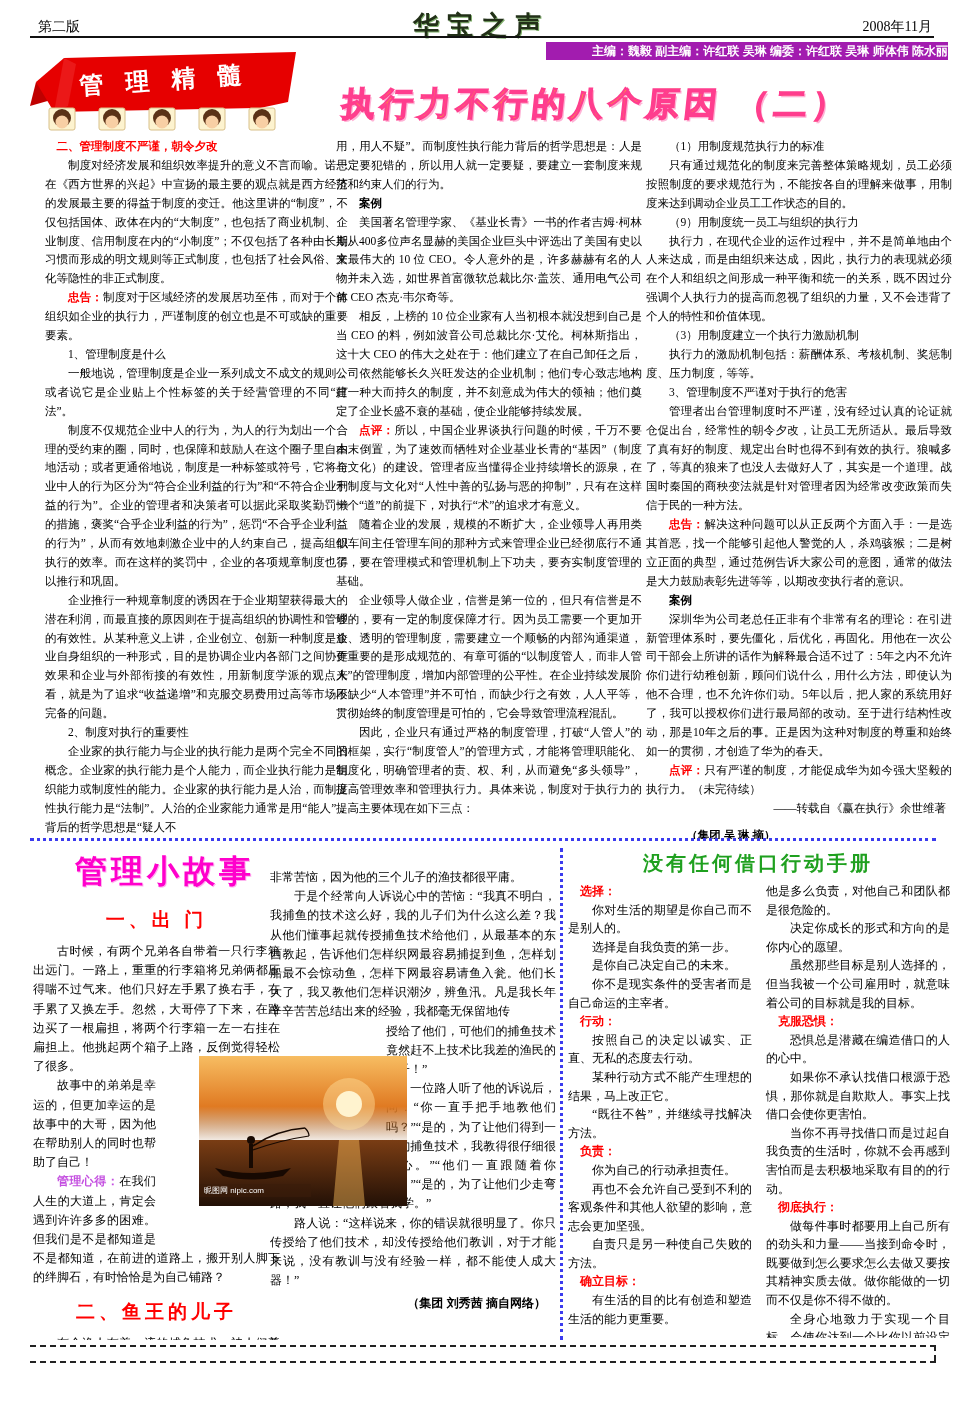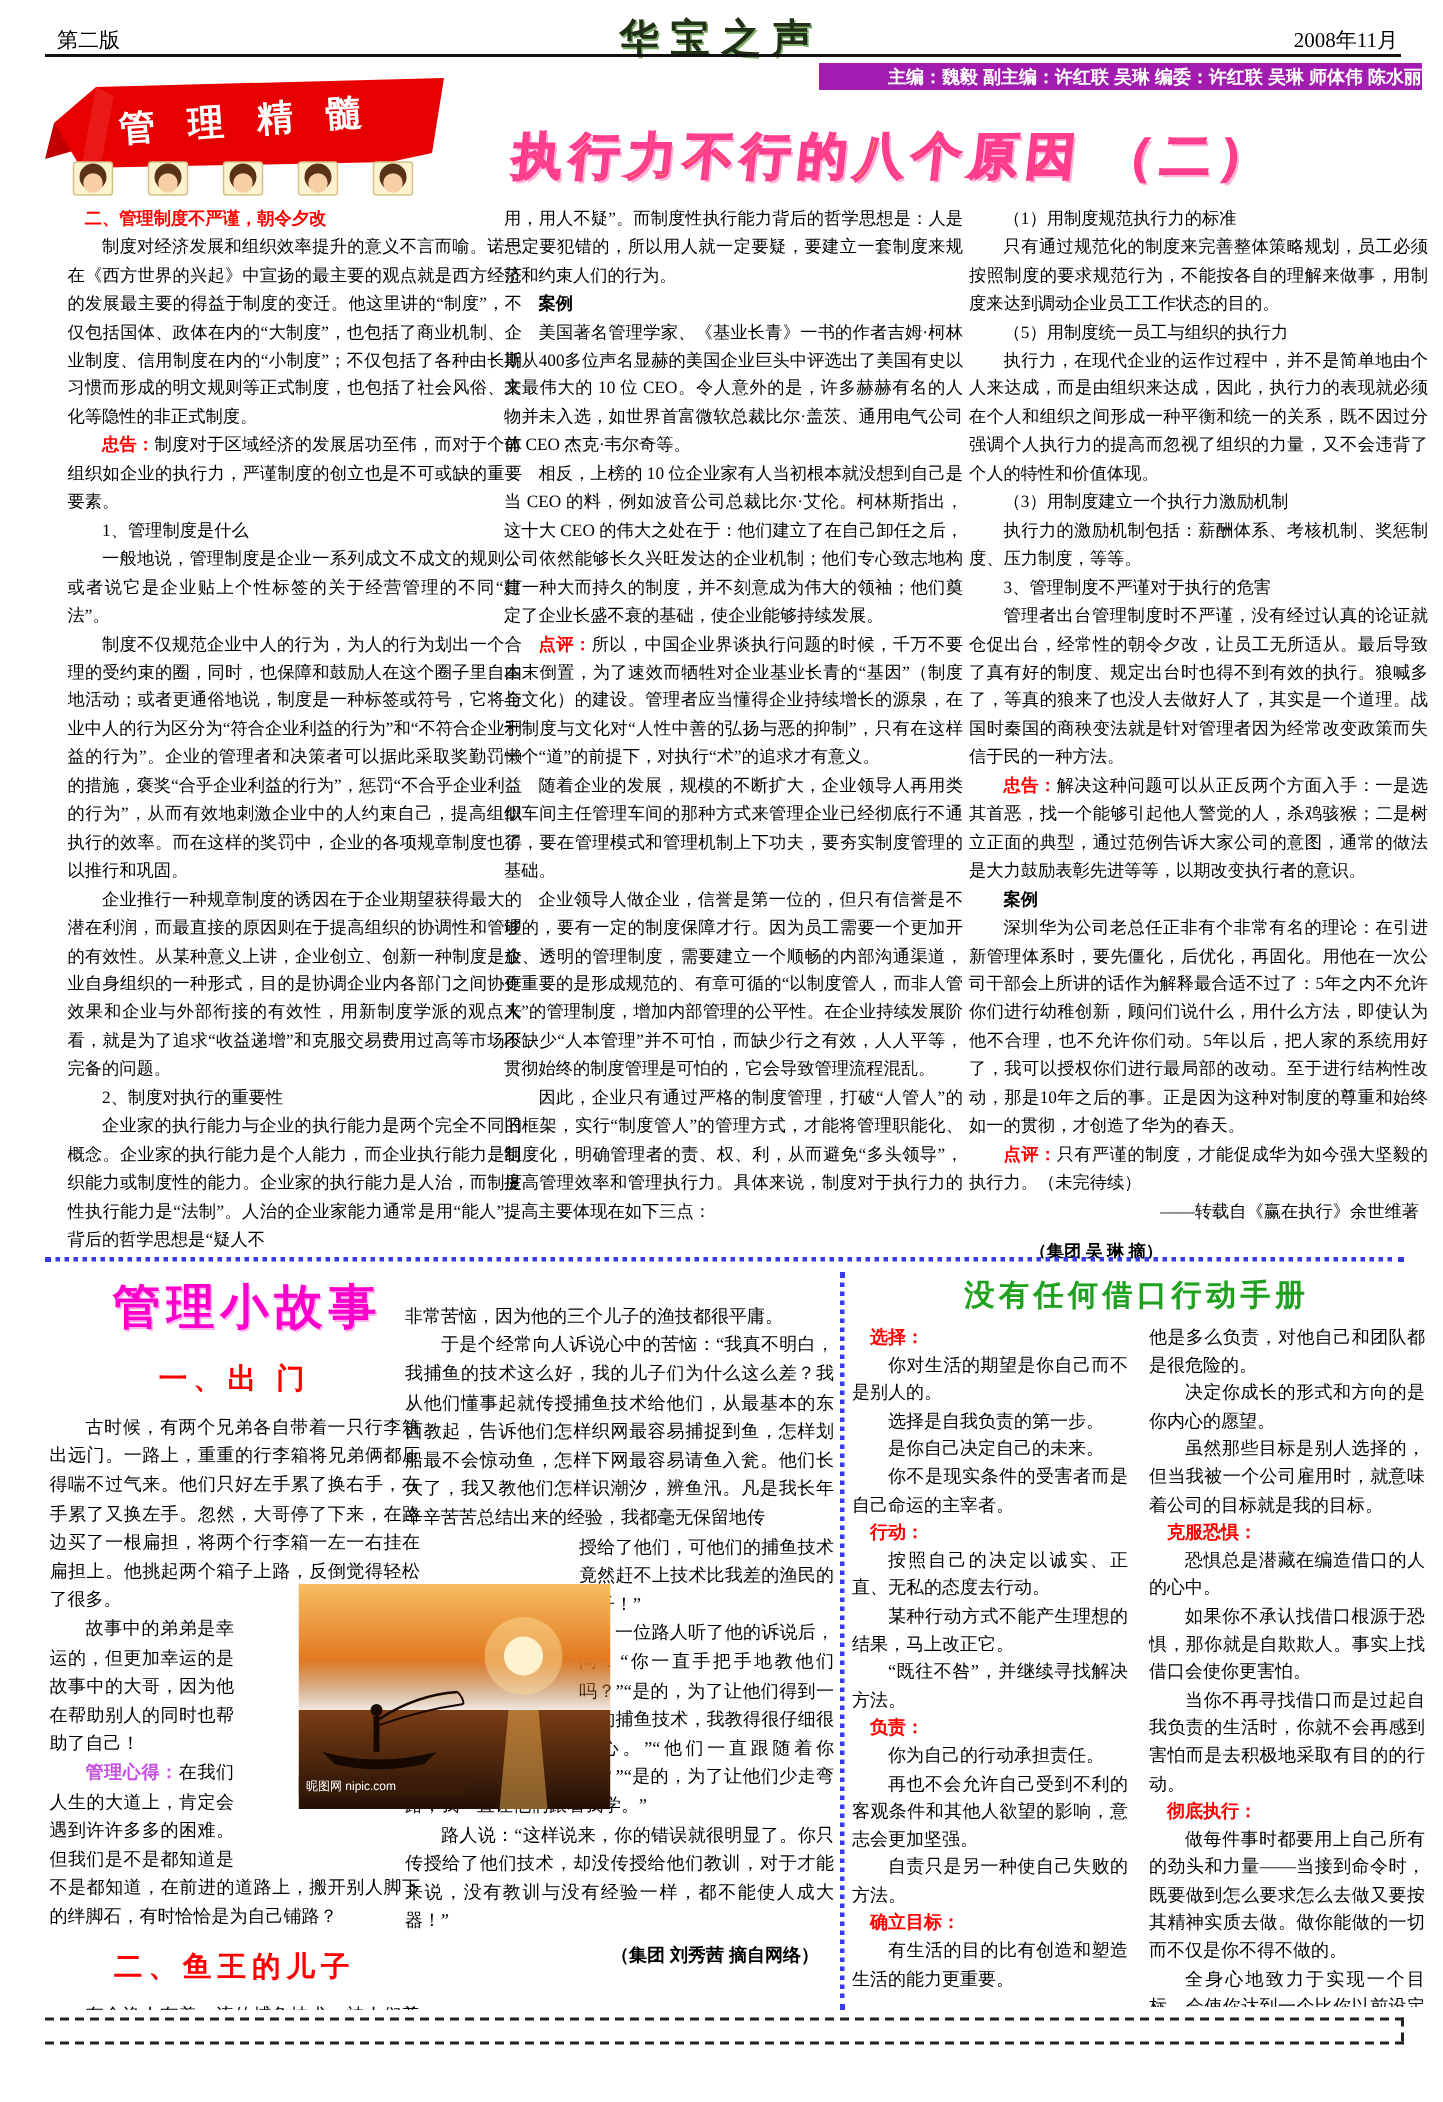--- a/index.html
+++ b/index.html
@@ -135,21 +135,21 @@
     <p class="para">美国著名管理学家、《基业长青》一书的作者吉姆·柯林斯从400多位声名显赫的美国企业巨头中评选出了美国有史以来最伟大的 10 位 CEO。令人意外的是，许多赫赫有名的人物并未入选，如世界首富微软总裁比尔·盖茨、通用电气公司前 CEO 杰克·韦尔奇等。</p>
     <p class="para">相反，上榜的 10 位企业家有人当初根本就没想到自己是当 CEO 的料，例如波音公司总裁比尔·艾伦。柯林斯指出，这十大 CEO 的伟大之处在于：他们建立了在自己卸任之后，公司依然能够长久兴旺发达的企业机制；他们专心致志地构建一种大而持久的制度，并不刻意成为伟大的领袖；他们奠定了企业长盛不衰的基础，使企业能够持续发展。</p>
     <p class="para"><span class="lred">点评：</span>所以，中国企业界谈执行问题的时候，千万不要本末倒置，为了速效而牺牲对企业基业长青的“基因”（制度与文化）的建设。管理者应当懂得企业持续增长的源泉，在于制度与文化对“人性中善的弘扬与恶的抑制”，只有在这样一个“道”的前提下，对执行“术”的追求才有意义。</p>
     <p class="para">随着企业的发展，规模的不断扩大，企业领导人再用类似车间主任管理车间的那种方式来管理企业已经彻底行不通了，要在管理模式和管理机制上下功夫，要夯实制度管理的基础。</p>
     <p class="para">企业领导人做企业，信誉是第一位的，但只有信誉是不够的，要有一定的制度保障才行。因为员工需要一个更加开放、透明的管理制度，需要建立一个顺畅的内部沟通渠道，更重要的是形成规范的、有章可循的“以制度管人，而非人管人”的管理制度，增加内部管理的公平性。在企业持续发展阶段缺少“人本管理”并不可怕，而缺少行之有效，人人平等，贯彻始终的制度管理是可怕的，它会导致管理流程混乱。</p>
     <p class="para">因此，企业只有通过严格的制度管理，打破“人管人”的旧框架，实行“制度管人”的管理方式，才能将管理职能化、制度化，明确管理者的责、权、利，从而避免“多头领导”，提高管理效率和管理执行力。具体来说，制度对于执行力的提高主要体现在如下三点：</p>
   </div>
 <div class="abs col colC">
     <p class="para">（1）用制度规范执行力的标准</p>
     <p class="para">只有通过规范化的制度来完善整体策略规划，员工必须按照制度的要求规范行为，不能按各自的理解来做事，用制度来达到调动企业员工工作状态的目的。</p>
-    <p class="para">（5）用制度统一员工与组织的执行力</p>
+    <p class="para">（9）用制度统一员工与组织的执行力</p>
     <p class="para">执行力，在现代企业的运作过程中，并不是简单地由个人来达成，而是由组织来达成，因此，执行力的表现就必须在个人和组织之间形成一种平衡和统一的关系，既不因过分强调个人执行力的提高而忽视了组织的力量，又不会违背了个人的特性和价值体现。</p>
     <p class="para">（3）用制度建立一个执行力激励机制</p>
     <p class="para">执行力的激励机制包括：薪酬体系、考核机制、奖惩制度、压力制度，等等。</p>
     <p class="para">3、管理制度不严谨对于执行的危害</p>
     <p class="para">管理者出台管理制度时不严谨，没有经过认真的论证就仓促出台，经常性的朝令夕改，让员工无所适从。最后导致了真有好的制度、规定出台时也得不到有效的执行。狼喊多了，等真的狼来了也没人去做好人了，其实是一个道理。战国时秦国的商秧变法就是针对管理者因为经常改变政策而失信于民的一种方法。</p>
     <p class="para"><span class="lred">忠告：</span>解决这种问题可以从正反两个方面入手：一是选其首恶，找一个能够引起他人警觉的人，杀鸡骇猴；二是树立正面的典型，通过范例告诉大家公司的意图，通常的做法是大力鼓励表彰先进等等，以期改变执行者的意识。</p>
     <p class="para bold-h">案例</p>
     <p class="para">深圳华为公司老总任正非有个非常有名的理论：在引进新管理体系时，要先僵化，后优化，再固化。用他在一次公司干部会上所讲的话作为解释最合适不过了：5年之内不允许你们进行幼稚创新，顾问们说什么，用什么方法，即使认为他不合理，也不允许你们动。5年以后，把人家的系统用好了，我可以授权你们进行最局部的改动。至于进行结构性改动，那是10年之后的事。正是因为这种对制度的尊重和始终如一的贯彻，才创造了华为的春天。</p>
     <p class="para"><span class="lred">点评：</span>只有严谨的制度，才能促成华为如今强大坚毅的执行力。（未完待续）</p>
     <p class="para byline">——转载自《赢在执行》余世维著</p>

